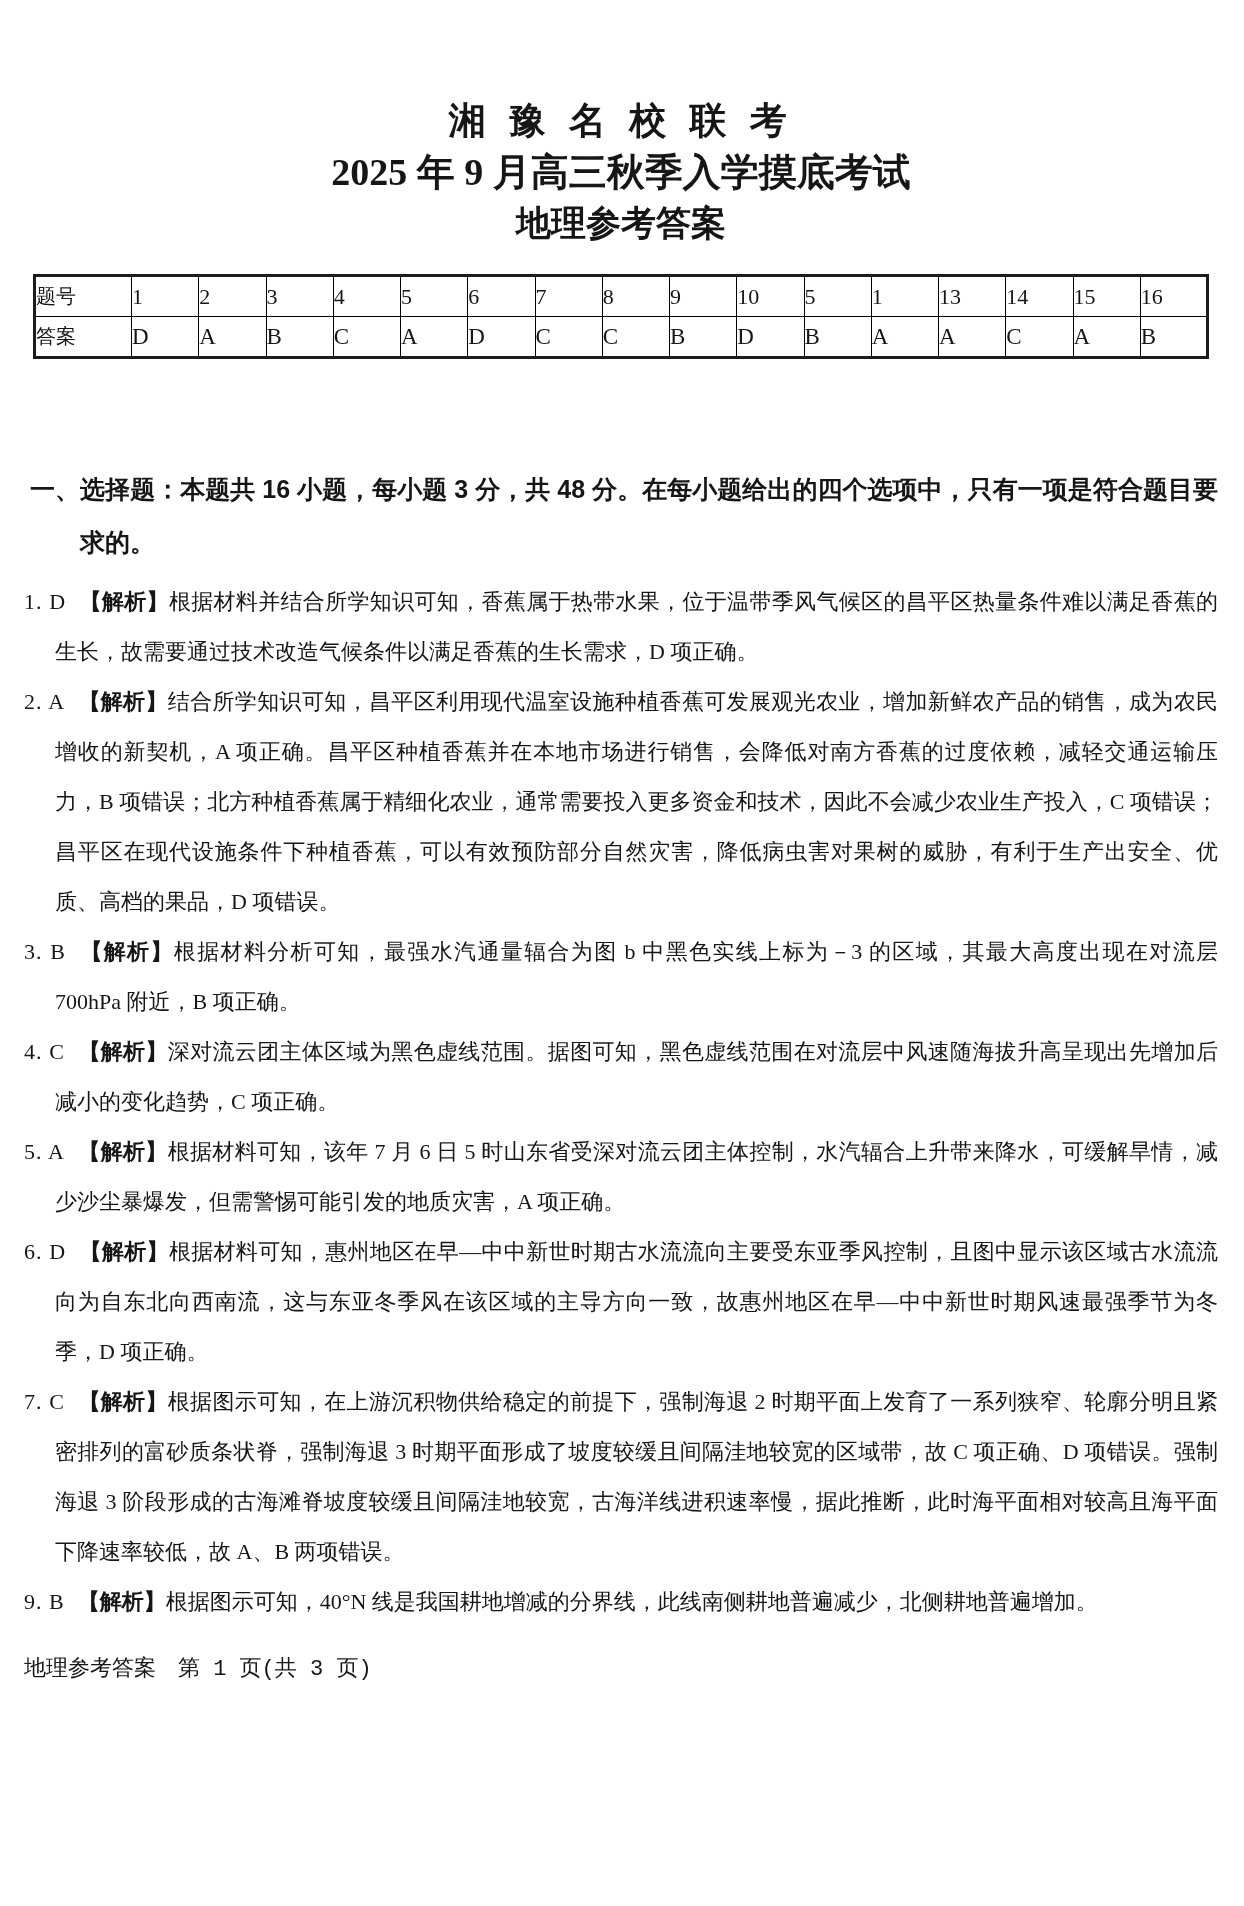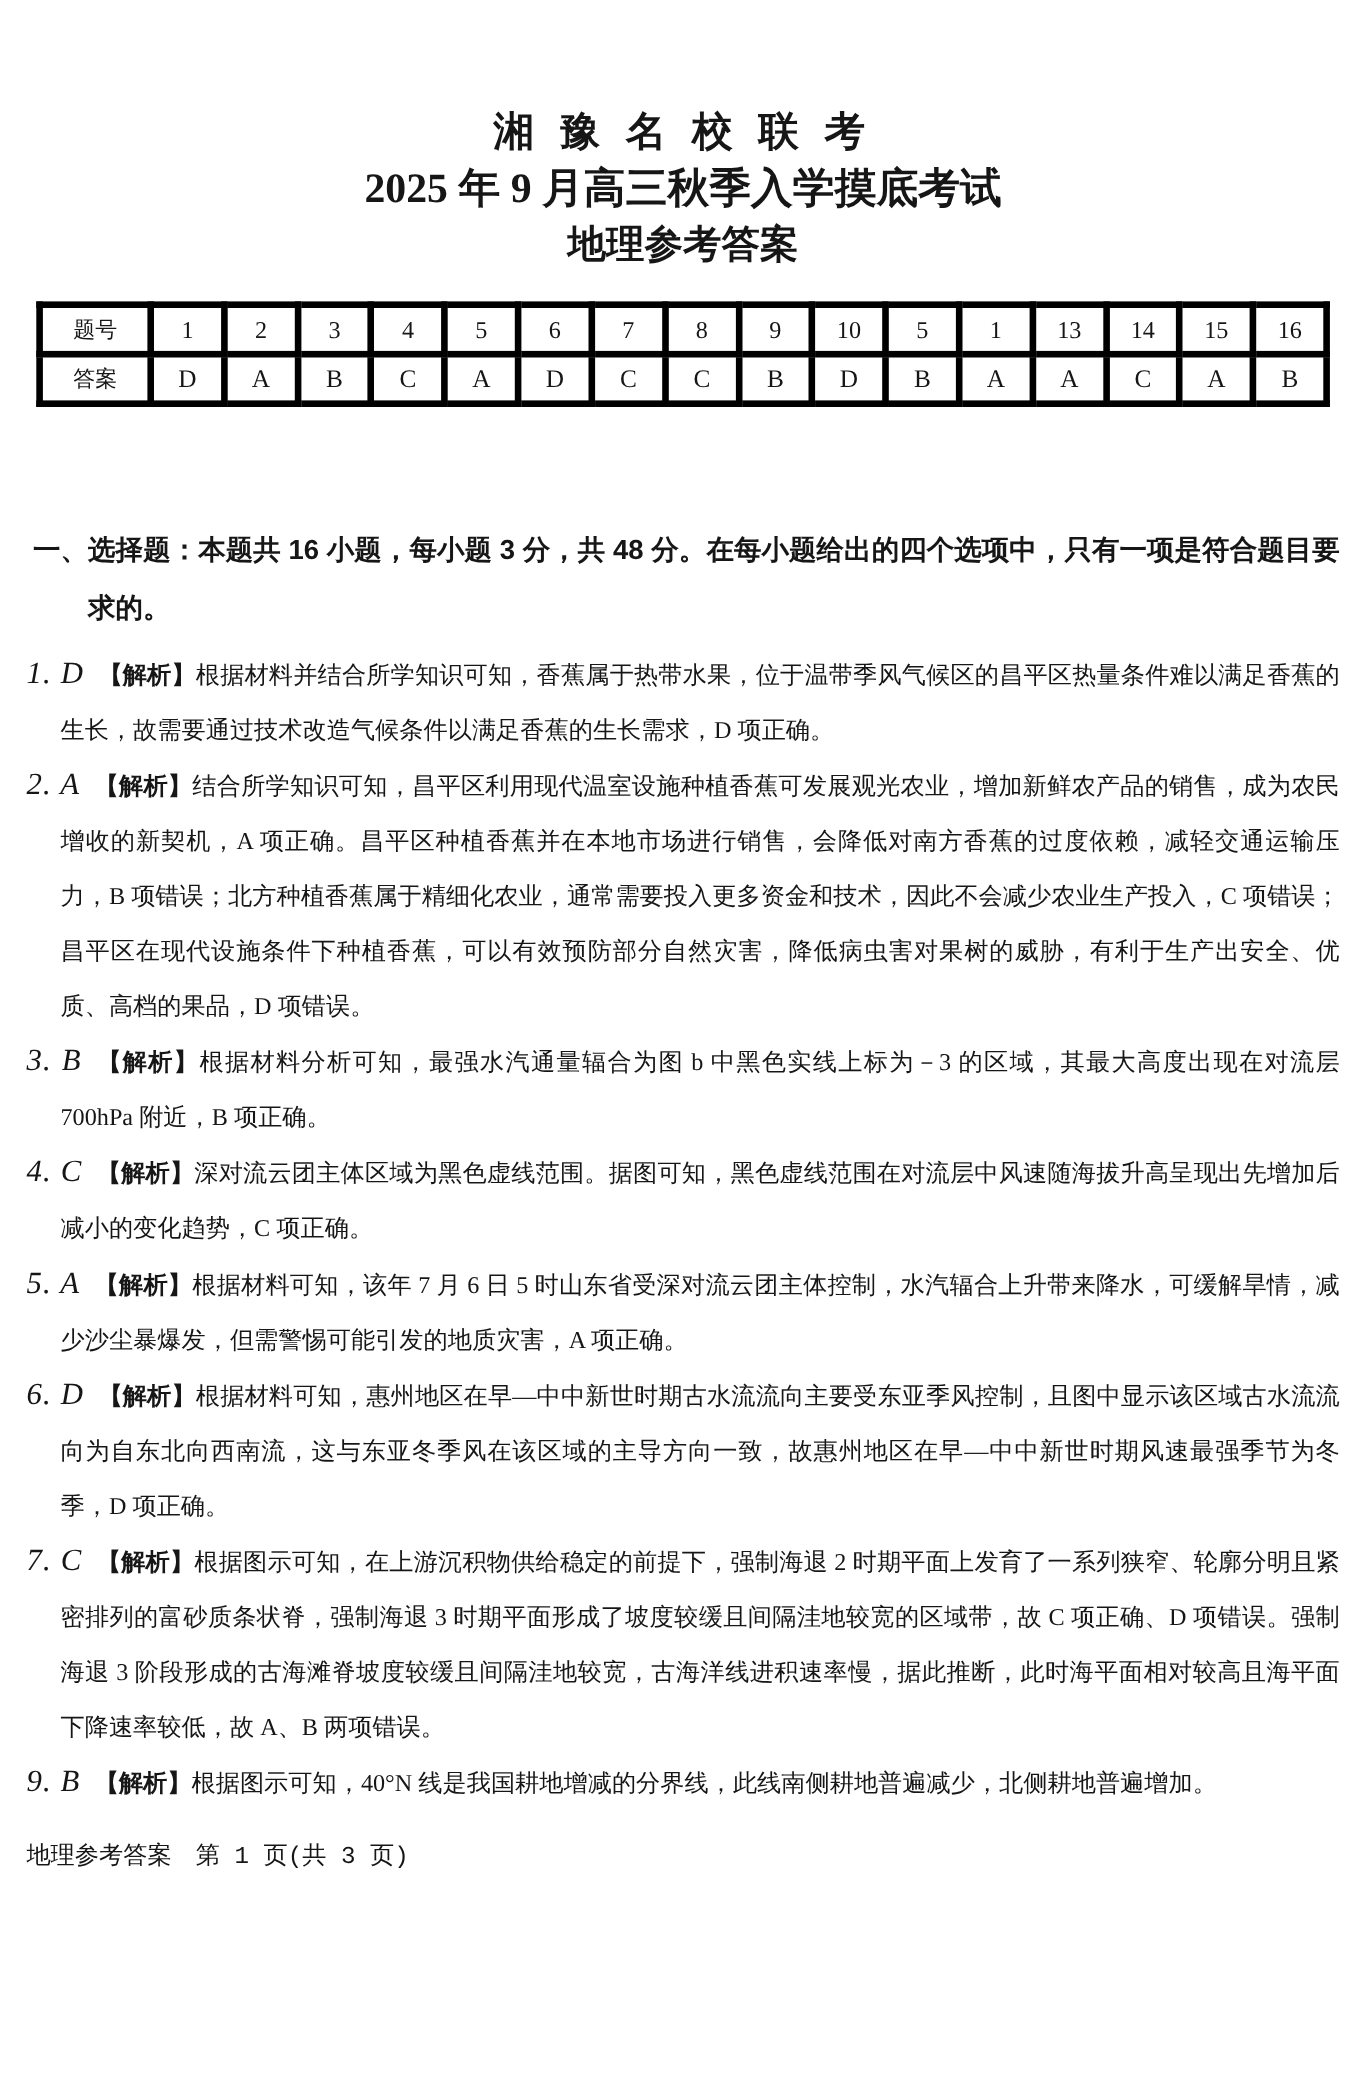--- a/index.html
+++ b/index.html
@@ -16,42 +16,42 @@
   .t2{font-size:38px;font-weight:bold;line-height:52px;}
   .t3{font-size:35px;font-weight:bold;line-height:50px;
       font-family:"Liberation Sans","DejaVu Sans",sans-serif;}
   
   .answer-table{
     width:1176px;margin:26px auto 0 auto;
     border-collapse:collapse;border:3px solid #1c1c1c;
     table-layout:fixed;
   }
   .answer-table td,.answer-table th{
-    border:6px solid #000000;text-align:center;vertical-align:middle;
+    border:1px solid #000000;text-align:left;vertical-align:middle;
     padding:0;height:39px;font-weight:normal;margin-top:30px;
   }
   .answer-table th.row-label{width:95px;font-size:20px;}
   .answer-table tr.num-row td{font-size:22px;}
   .answer-table tr.ans-row td{font-size:23px;}
   
   .section-heading{
     margin:104px 0 0 6px;
     font-family:"Liberation Sans","DejaVu Sans",sans-serif;
     font-weight:bold;font-size:25px;line-height:53px;
     padding-left:50px;text-indent:-50px;
     text-align:justify;
   }
   
   .explanations{margin-top:8px;}
   p.exp{
     margin:0;font-size:22px;line-height:50px;
     padding-left:31px;text-indent:-31px;
     text-align:justify;
   }
-  p.exp .qnum{font-size:28px;margin-right:13px;letter-spacing:1px;font-style:italic;}
+  p.exp .qnum{font-size:22px;margin-right:13px;letter-spacing:1px;}
   p.exp .jx{
     font-family:"Liberation Sans","DejaVu Sans",sans-serif;
     font-weight:bold;font-style:normal;
   }
   
   .footer{
     margin-top:26px;font-size:22px;line-height:34px;font-family:Liberation Mono, monospace;
   }
 </style>
 </head>

